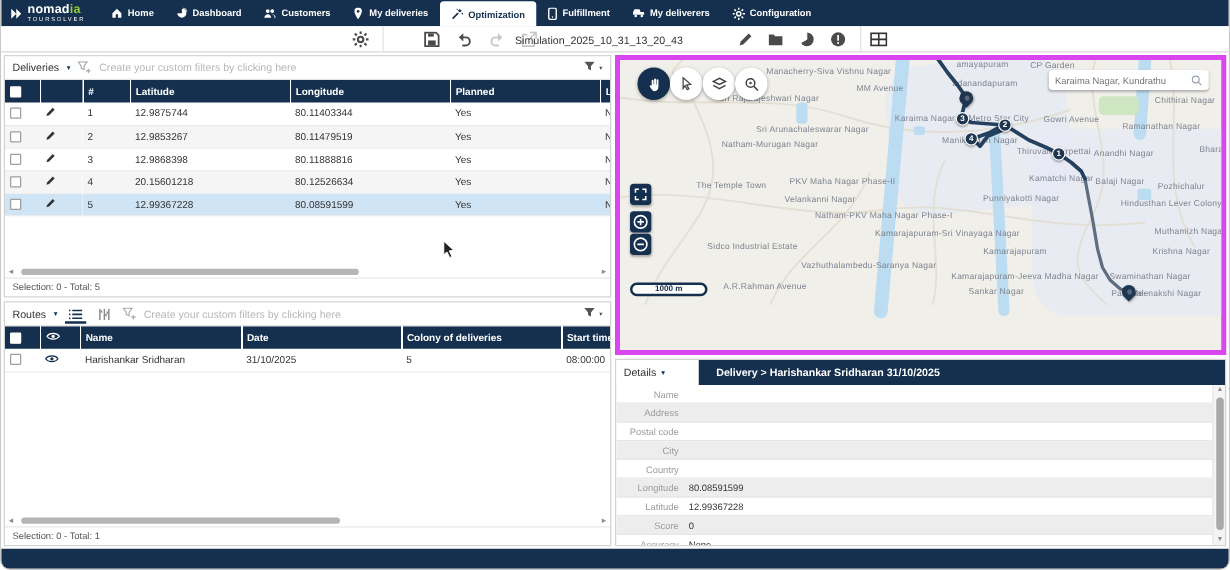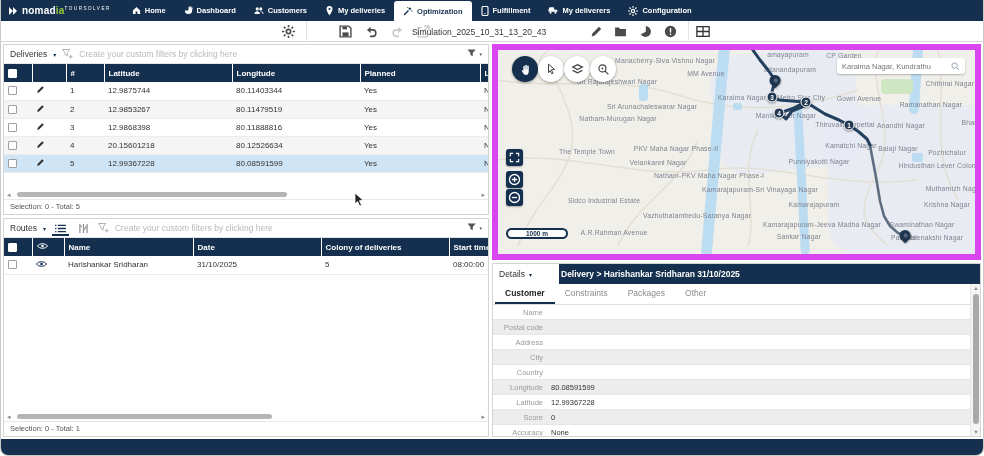--- a/index.html
+++ b/index.html
@@ -1,40 +1,40 @@
 <!DOCTYPE html>
 <html><head>
 <meta charset="utf-8">
 <style>
 *{margin:0;padding:0;box-sizing:border-box}
 html,body{width:984px;height:456px;overflow:hidden;background:#fff;font-family:"Liberation Sans",sans-serif}
 .app{position:relative;width:984px;height:456px;display:flex;flex-direction:column;border:1px solid #c9c9c9;border-top:none;border-radius:0 0 8px 8px;overflow:hidden}
 
 .topnav{height:21px;background:#14304e;display:flex;align-items:stretch;color:#fff;flex:none}
 .logo{display:flex;align-items:center;gap:4px;padding:0 12px 0 7px;cursor:pointer}
-.brandwrap{display:flex;justify-content:flex-start;line-height:1}
+.brandwrap{display:flex;flex-direction:column;justify-content:flex-start;line-height:1}
 .brand{font-size:10px;font-weight:bold;letter-spacing:.2px}
 .brand .accent{color:#97c93d}
 .brandsub{font-size:4.6px;letter-spacing:1.5px;margin-top:1px}
 .nav-item{display:flex;align-items:center;gap:4px;padding:0 9px;font-size:7.5px;font-weight:bold;cursor:pointer;white-space:nowrap}
 .nav-item.active{background:#fff;color:#14304e;border-radius:3px 3px 0 0;margin-top:1px}
 .topnav-right{margin-left:auto;display:flex;align-items:center;gap:11px;padding-right:11px}
 .circbtn{display:flex;align-items:center;justify-content:center;cursor:pointer}
 
 .toolbar{position:relative;height:21px;background:#fff;border-bottom:1px solid #d8d8d8;flex:none}
 .ti{position:absolute;top:4px;width:13px;height:13px;color:#4a4a4a;cursor:pointer}
 .ti.disabled{color:#c7c7c7;cursor:default}
 .tsep{position:absolute;top:0;height:21px;width:1px;background:#e2e2e2}
 .simname{position:absolute;left:411px;top:6px;font-size:8.5px;color:#333}
 
 .main{flex:1;display:flex;min-height:0;background:#fafafa}
 .left{width:490px;flex:none;display:flex;flex-direction:column;padding:2px;gap:3px;background:#fff}
 .right{flex:1;display:flex;flex-direction:column;padding:2px 2px 2px 1px;gap:3px;background:#fff;min-width:0}
 .panel{border:1px solid #d4d4d4;display:flex;flex-direction:column;overflow:hidden;background:#fff}
-.panel.deliveries{height:171px;flex:none}
+.panel.deliveries{height:194px;flex:none}
 .panel.routes{flex:1}
 .fbar{height:19px;flex:none;display:flex;align-items:center;padding:0 6px;gap:6px;border-bottom:1px solid #e6e6e6}
 .ptitle{font-size:8.5px;color:#333}
 .caret{font-size:6px;color:#14304e}
 .fplaceholder{font-size:8.5px;color:#b8b8b8;white-space:nowrap;overflow:hidden}
 .fbar-right{margin-left:auto;display:flex;align-items:center;gap:1px;color:#555;cursor:pointer}
 .viewbtn{display:flex;align-items:center;padding:3px 3px 1px;color:#14304e;cursor:pointer;border-bottom:2px solid transparent}
 .viewbtn.active{border-bottom:2px solid #14304e}
 .viewbtn.dim{color:#8a8a8a}
 .tblwrap{flex:1;overflow:hidden}
@@ -45,40 +45,40 @@
 .tbl td{height:18px;padding:0 4px;border-bottom:1px solid #ececec;background:#fff;overflow:hidden;white-space:nowrap}
 .tbl tr.alt td{background:#f5f5f5}
 .tbl tr.sel td{background:#cfe4f4}
 .cb{width:9px;height:9px;border:1px solid #9f9f9f;background:#fff;border-radius:1px;cursor:pointer}
 th .cb{border-color:#fff}
 .hscroll{height:9px;flex:none;margin:0 3px;position:relative}
 .hthumb{position:absolute;top:2px;height:5px;background:#b5b5b5;border-radius:3px;cursor:pointer}
 .harrow{position:absolute;top:0;font-size:7px;color:#8d8d8d;line-height:9px;cursor:pointer}
 .pstatus{height:15px;flex:none;font-size:7.5px;color:#555;padding:2px 6px;border-top:1px solid #e8e8e8}
 
-.map{height:216px;flex:none;position:relative;overflow:hidden;background:#f1efe9;border:6px solid #d946ef}
+.map{height:240px;flex:none;position:relative;overflow:hidden;background:#f1efe9;border:4px solid #d946ef}
 .tint{position:absolute;background:#e5eaf4;opacity:.75}
 .water{position:absolute;background:#bcdcf2}
 .greenpatch{position:absolute;background:#cfe6c2;border-radius:4px}
 .maplabel{position:absolute;transform:translate(-50%,-50%);font-size:6.8px;color:#7d8490;white-space:nowrap;letter-spacing:.2px;pointer-events:none}
 svg.routesvg,svg.roadsvg{position:absolute;left:0;top:0}
 .stop{position:absolute;width:11px;height:11px;border-radius:50%;background:#1f3650;border:1px solid #fff;color:#fff;font-size:6.5px;font-weight:bold;display:flex;align-items:center;justify-content:center;transform:translate(-50%,-50%);box-shadow:0 1px 2px rgba(0,0,0,.4);cursor:pointer}
 .pin{position:absolute;width:11px;height:11px;background:#1f3650;border-radius:50% 50% 50% 0;transform:translate(-50%,-100%) rotate(-45deg);box-shadow:0 1px 2px rgba(0,0,0,.4);cursor:pointer}
 .pin i{position:absolute;left:3.5px;top:3.5px;width:4px;height:4px;border-radius:50%;background:#fff;opacity:.25}
 .mtool{position:absolute;top:6px;width:26px;height:26px;border-radius:50%;background:#fff;box-shadow:0 1px 3px rgba(0,0,0,.35);display:flex;align-items:center;justify-content:center;cursor:pointer}
 .mtool.active{background:#14304e}
 .sqbtn{position:absolute;left:8px;width:17px;height:17px;background:#14304e;border-radius:3px;display:flex;align-items:center;justify-content:center;cursor:pointer;box-shadow:0 1px 2px rgba(0,0,0,.3)}
 .scalebar{position:absolute;left:8px;top:178px;width:62px;height:11px;border:2px solid #14304e;border-radius:6px;background:rgba(255,255,255,.85);font-size:6.5px;font-weight:bold;color:#14304e;display:flex;align-items:center;justify-content:center}
 .searchbox{position:absolute;right:10px;top:8px;width:128px;height:16px;background:#fff;border-radius:3px;box-shadow:0 1px 2px rgba(0,0,0,.25);display:flex;align-items:center;padding:0 5px;gap:3px}
 .searchbox input{border:none;outline:none;flex:1;min-width:0;font-size:7.5px;color:#777;background:transparent;font-family:inherit}
 
 .details{flex:1;border:1px solid #d4d4d4;display:flex;flex-direction:column;position:relative;overflow:hidden;background:#fff}
 .dhead{display:flex;height:20px;flex:none}
 .dtitle{width:66px;flex:none;display:flex;align-items:center;gap:4px;padding-left:6px;font-size:8.5px;color:#333;background:#fff;cursor:pointer}
-.dbar{flex:1;background:#14304e;color:#fff;font-size:8.5px;font-weight:bold;display:flex;align-items:center;padding-left:2px}
+.dbar{flex:1;background:#14304e;color:#fff;font-size:8.5px;font-weight:bold;display:flex;align-items:center;padding-left:14px}
 .dtabs{display:flex;height:21px;flex:none;border-bottom:1px solid #ddd;padding-left:2px}
 .dtab{padding:0 10px;display:flex;align-items:center;font-size:8.5px;color:#8b8b8b;cursor:pointer;border-bottom:2px solid transparent}
 .dtab.active{color:#222;font-weight:bold;border-bottom:2px solid #14304e}
 .dfields{flex:1;overflow:hidden;padding-right:10px}
 .frow{display:flex;height:15px;align-items:center;border-bottom:1px solid #e6e6e6}
 .frow:nth-child(even){background:#ededed}
 .flabel{width:58px;flex:none;text-align:right;color:#9b9b9b;font-size:7.5px;padding-right:8px}
 .fvalue{font-size:7.5px;color:#333}
 .vscroll{position:absolute;right:0;top:20px;bottom:0;width:10px;background:#f4f4f4;border-left:1px solid #e5e5e5}
 .vscroll .up,.vscroll .dn{position:absolute;left:0;width:10px;text-align:center;font-size:5.5px;color:#8d8d8d;cursor:pointer}
@@ -566,37 +566,31 @@
       </div>
 
       <div class="details">
         <div class="dhead">
           <div class="dtitle">
             <span>Details</span>
               <span class="caret">▾</span>
           </div>
           <div class="dbar">Delivery &gt; Harishankar Sridharan 31/10/2025</div>
         </div>
-        <div class="dtabs">
-          <div class="dtab active">Customer</div>
-          <div class="dtab">Constraints</div>
-          <div class="dtab">Packages</div>
-          <div class="dtab">Other</div>
-        </div>
         <div class="dfields">
           <div class="frow">
               <span class="flabel">Name</span>
               <span class="fvalue"></span>
             </div>
           <div class="frow">
+              <span class="flabel">Address</span>
+              <span class="fvalue"></span>
+            </div>
+          <div class="frow">
               <span class="flabel">Postal code</span>
-              <span class="fvalue"></span>
-            </div>
-          <div class="frow">
-              <span class="flabel">Address</span>
               <span class="fvalue"></span>
             </div>
           <div class="frow">
               <span class="flabel">City</span>
               <span class="fvalue"></span>
             </div>
           <div class="frow">
               <span class="flabel">Country</span>
               <span class="fvalue"></span>
             </div>

